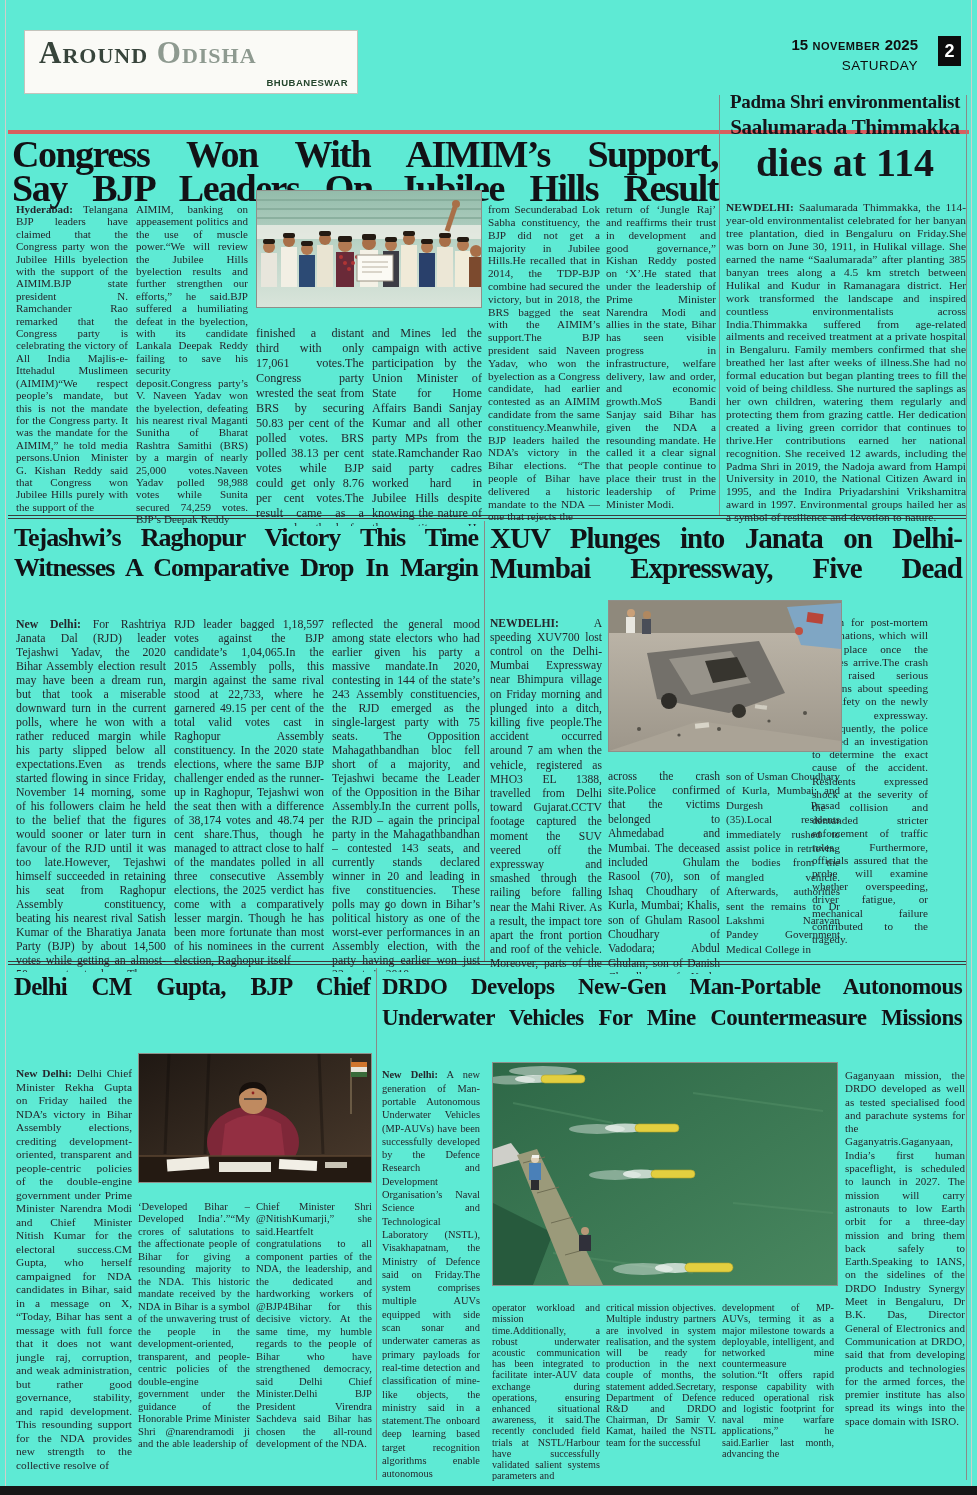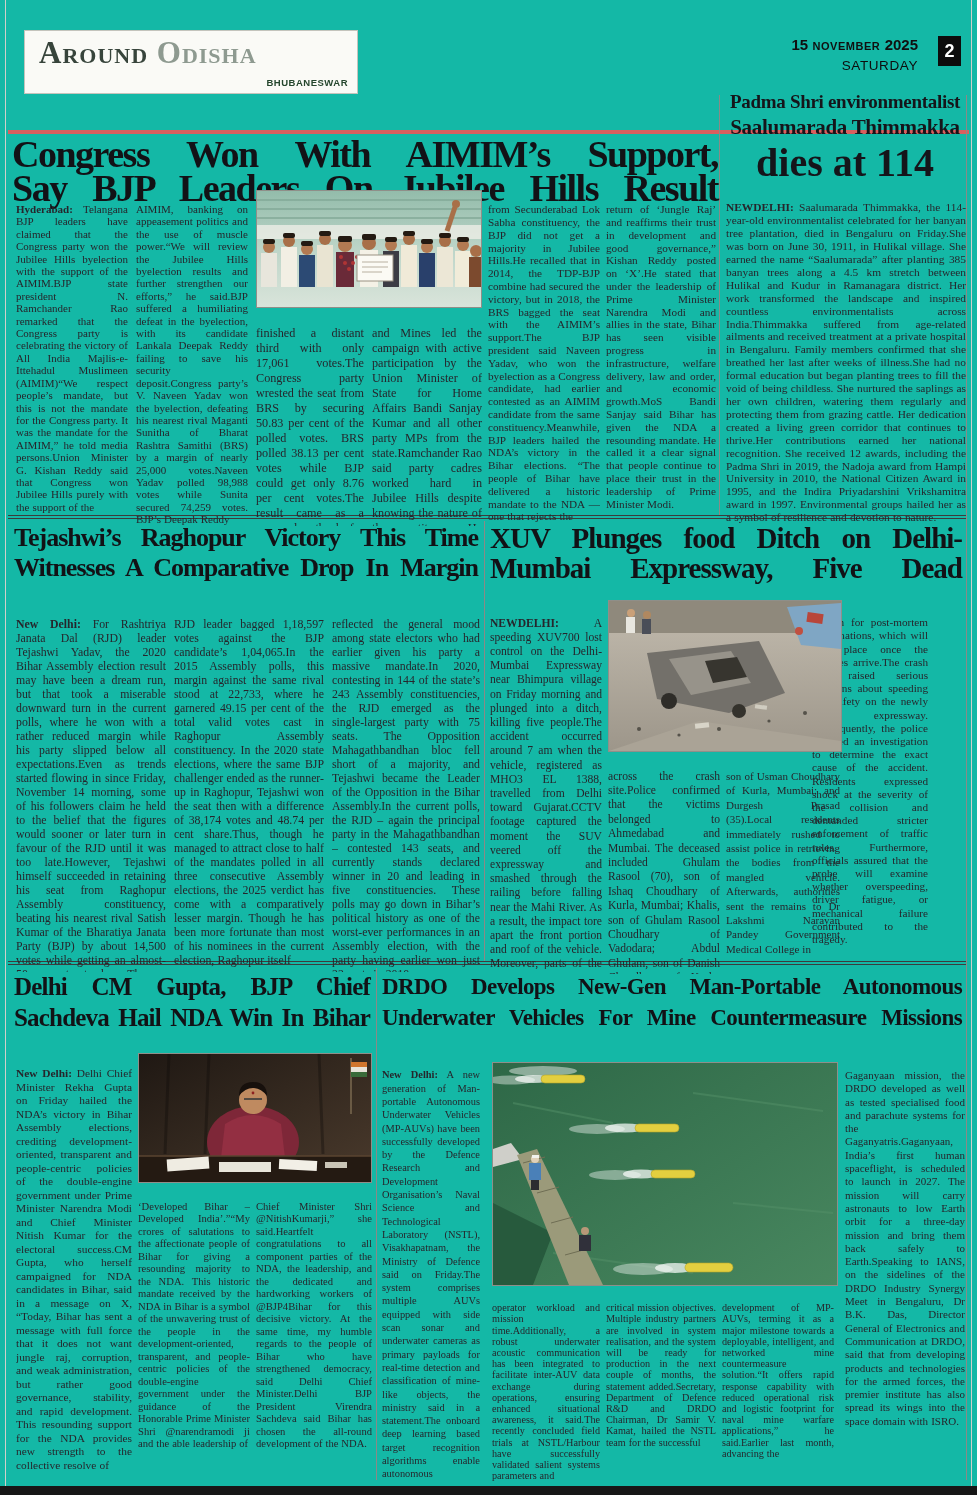--- a/index.html
+++ b/index.html
@@ -1,16 +1,16 @@
 <!DOCTYPE html>
 <html><head>
 <meta charset="utf-8">
 <style>
   html,body{margin:0;padding:0;background:#d8d8d4;}
-  #page{position:relative;width:977px;height:1495px;margin:0 auto;background:#14b8a6;
+  #page{position:relative;width:977px;height:1495px;margin:0 auto;background:#5eead4;
         font-family:"Liberation Serif","DejaVu Serif",serif;color:#22222a;overflow:hidden;}
   .frame{position:absolute;top:0;bottom:9px;left:5px;right:5px;border-left:1px solid #cfcfc9;border-right:1px solid #cfcfc9;pointer-events:none;}
   
   .logo-box{position:absolute;left:24px;top:30px;width:332px;height:62px;background:#fafaf6;border:1px solid #c4c4bc;}
   .logo-line{position:absolute;left:14px;top:4px;font-variant:small-caps;font-size:31px;letter-spacing:1px;font-weight:600;}
   .logo-around{color:#37443b;}
   .logo-odisha{color:#8e9a90;}
   .logo-city{position:absolute;right:9px;bottom:5px;font-family:"Liberation Sans",sans-serif;font-size:9.5px;font-weight:bold;color:#25462d;letter-spacing:.5px;}
   .date-block{position:absolute;right:16px;top:36px;display:flex;gap:20px;font-family:"Liberation Sans",sans-serif;}
   .date-left{text-align:right;}
@@ -199,21 +199,21 @@
 
   <div class="hl tejashwi-h">
     <span class="ln">Tejashwi’s Raghopur Victory This Time</span>
     <span class="ln">Witnesses A Comparative Drop In Margin</span>
   </div>
   <p class="col c-tej c-tejc1"><b class="dl">New Delhi:</b> <span>For Rashtriya Janata Dal (RJD) leader Tejashwi Yadav, the 2020 Bihar Assembly election result may have been a dream run, but that took a miserable downward turn in the current polls, where he won with a rather reduced margin while his party slipped below all expectations.Even as trends started flowing in since Friday, November 14 morning, some of his followers claim he held to the belief that the figures would sooner or later turn in favour of the RJD until it was too late.However, Tejashwi himself succeeded in retaining his seat from Raghopur Assembly constituency, beating his nearest rival Satish Kumar of the Bharatiya Janata Party (BJP) by about 14,500 votes while getting an almost-50 per cent vote-share. The</span></p>
   <p class="col c-tej c-tejc2">RJD leader bagged 1,18,597 votes against the BJP candidate’s 1,04,065.In the 2015 Assembly polls, this margin against the same rival stood at 22,733, where he garnered 49.15 per cent of the total valid votes cast in Raghopur Assembly constituency. In the 2020 state elections, where the same BJP challenger ended as the runner-up in Raghopur, Tejashwi won the seat then with a difference of 38,174 votes and 48.74 per cent share.Thus, though he managed to attract close to half of the mandates polled in all three consecutive Assembly elections, the 2025 verdict has come with a comparatively lesser margin. Though he has been more fortunate than most of his nominees in the current election, Raghopur itself</p>
   <p class="col c-tej c-tejc3">reflected the general mood among state electors who had earlier given his party a massive mandate.In 2020, contesting in 144 of the state’s 243 Assembly constituencies, the RJD emerged as the single-largest party with 75 seats. The Opposition Mahagathbandhan bloc fell short of a majority, and Tejashwi became the Leader of the Opposition in the Bihar Assembly.In the current polls, the RJD – again the principal party in the Mahagathbandhan – contested 143 seats, and currently stands declared winner in 20 and leading in five constituencies. These polls may go down in Bihar’s political history as one of the worst-ever performances in an Assembly election, with the party having earlier won just 22 seats in 2010.</p>
 
   <div class="hl xuv-h">
-    <span class="ln">XUV Plunges food Ditch on Delhi-</span>
+    <span class="ln">XUV Plunges into Janata on Delhi-</span>
     <span class="ln">Mumbai Expressway, Five Dead</span>
   </div>
   <p class="col c-xuv1"><b class="dl">NEWDELHI:</b> <span>A speeding XUV700 lost control on the Delhi-Mumbai Expressway near Bhimpura village on Friday morning and plunged into a ditch, killing five people.The accident occurred around 7 am when the vehicle, registered as MHO3 EL 1388, travelled from Delhi toward Gujarat.CCTV footage captured the moment the SUV veered off the expressway and smashed through the railing before falling near the Mahi River. As a result, the impact tore apart the front portion and roof of the vehicle. Moreover, parts of the bumper and number plate were scattered</span></p>
   <p class="col c-xuv2">across the crash site.Police confirmed that the victims belonged to Ahmedabad and Mumbai. The deceased included Ghulam Rasool (70), son of Ishaq Choudhary of Kurla, Mumbai; Khalis, son of Ghulam Rasool Choudhary of Vadodara; Abdul Ghulam, son of Danish Choudhary of Kurla, Mumbai; Danish (15),</p>
   <p class="col c-xuv3">son of Usman Choudhary of Kurla, Mumbai; and Durgesh Prasad (35).Local residents immediately rushed to assist police in retrieving the bodies from the mangled vehicle. Afterwards, authorities sent the remains to Dr Lakshmi Narayan Pandey Government Medical College in</p>
   <p class="col c-xuv4">Ratlam for post-mortem examinations, which will take place once the families arrive.The crash has raised serious concerns about speeding and safety on the newly built expressway. Consequently, the police initiated an investigation to determine the exact cause of the accident. Residents expressed shock at the severity of the collision and demanded stricter enforcement of traffic rules. Furthermore, officials assured that the probe will examine whether overspeeding, driver fatigue, or mechanical failure contributed to the tragedy.</p>
 
   <div class="photo ph-crash">
     <svg width="232" height="150" viewBox="0 0 232 150">
       <defs>
@@ -244,21 +244,20 @@
           <circle cx="160" cy="120" r="1.6"></circle>
           <circle cx="196" cy="112" r="2"></circle>
         </g>
       <rect x="86" y="122" width="14" height="5" fill="#d8d4c8" transform="rotate(-6 93 124)"></rect>
       <rect x="146" y="104" width="12" height="4" fill="#d0ccc0" transform="rotate(8 152 106)"></rect>
     </svg>
   </div>
 
   <div class="hl delhi-h">
     <span class="ln">Delhi CM Gupta, BJP Chief</span>
-    <span class="ln">Sachdeva Hail NDA Win In Bihar</span>
   </div>
   <p class="col c-del1"><b class="dl">New Delhi:</b> <span>Delhi Chief Minister Rekha Gupta on Friday hailed the NDA’s victory in Bihar Assembly elections, crediting development-oriented, transparent and people-centric policies of the double-engine government under Prime Minister Narendra Modi and Chief Minister Nitish Kumar for the electoral success.CM Gupta, who herself campaigned for NDA candidates in Bihar, said in a message on X, “Today, Bihar has sent a message with full force that it does not want jungle raj, corruption, and weak administration, but rather good governance, stability, and rapid development. This resounding support for the NDA provides new strength to the collective resolve of</span></p>
   <p class="col c-del2">‘Developed Bihar – Developed India’.”“My crores of salutations to the affectionate people of Bihar for giving a resounding majority to the NDA. This historic mandate received by the NDA in Bihar is a symbol of the unwavering trust of the people in the development-oriented, transparent, and people-centric policies of the double-engine government under the guidance of the Honorable Prime Minister Shri @narendramodi ji and the able leadership of</p>
   <p class="col c-del3">Chief Minister Shri @NitishKumarji,” she said.Heartfelt congratulations to all component parties of the NDA, the leadership, and the dedicated and hardworking workers of @BJP4Bihar for this decisive victory. At the same time, my humble regards to the people of Bihar who have strengthened democracy, said Delhi Chief Minister.Delhi BJP President Virendra Sachdeva said Bihar has chosen the all-round development of the NDA.</p>
 
   <div class="photo ph-gupta">
     <svg width="232" height="128" viewBox="0 0 232 128">
       <defs>
           <linearGradient id="g3" x1="0" y1="0" x2="1" y2="1">
             <stop offset="0" stop-color="#1f1813"></stop>

